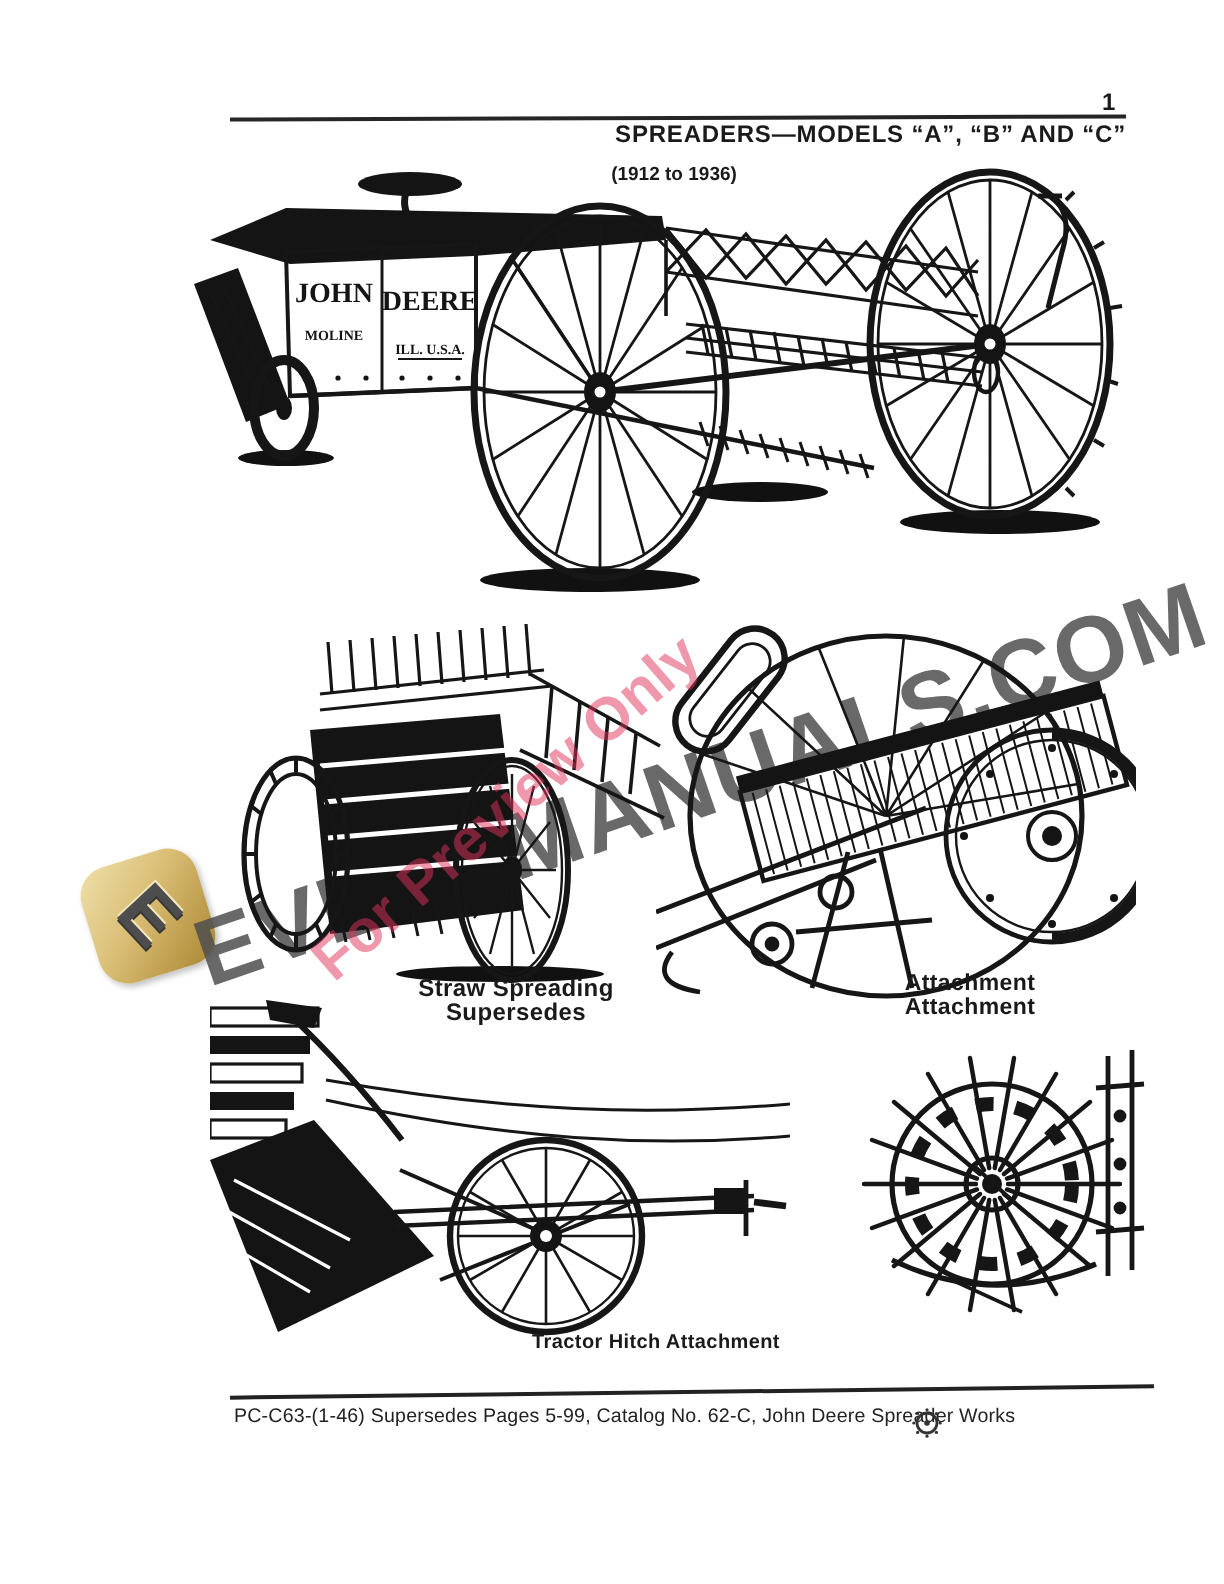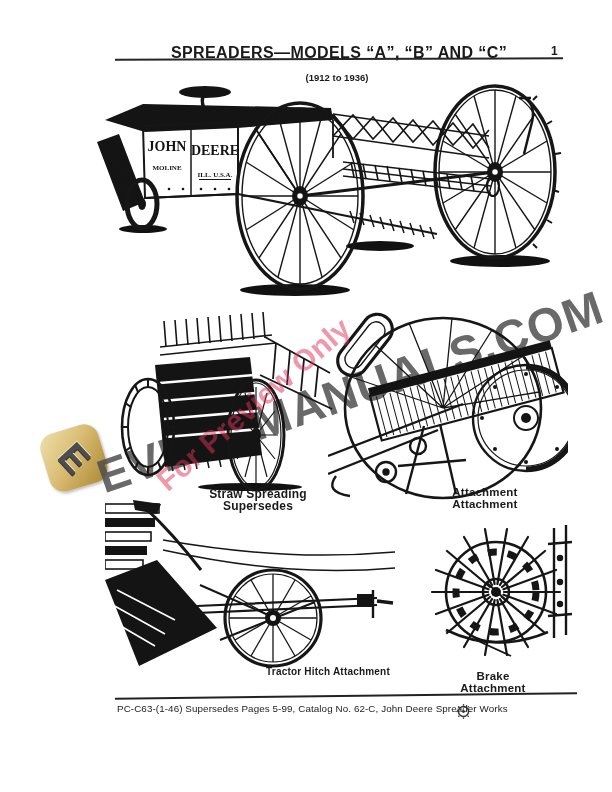--- a/index.html
+++ b/index.html
@@ -1,24 +1,24 @@
 <!DOCTYPE html>
 <html><head>
 <meta charset="utf-8">
 <style>
   html,body{margin:0;padding:0;background:#888;}
   #page{position:relative;width:612px;height:792px;background:#ffffff;overflow:hidden;
         font-family:"Liberation Sans",sans-serif;color:#1a1a1a;}
   .abs{position:absolute;}
   
-  .title{top:44px;left:115px;width:448px;text-align:center;font-size:16px;font-weight:bold;
+  .title{top:60px;left:115px;width:448px;text-align:right;font-size:12px;font-weight:bold;
          letter-spacing:.4px;white-space:nowrap;}
   .pagenum{top:44px;left:551px;font-size:12px;font-weight:bold;}
   .rule{top:58px;left:115px;width:448px;height:2px;background:#262626;transform:rotate(-.2deg);}
-  .subtitle{top:72px;left:277px;width:120px;text-align:center;font-size:9.5px;font-weight:bold;}
+  .subtitle{top:82px;left:277px;width:120px;text-align:center;font-size:9.5px;font-weight:bold;}
   
   .cap{font-weight:bold;text-align:center;font-size:12px;line-height:12px;letter-spacing:.2px;}
   .cap-straw{top:488px;left:196px;width:124px;}
   .cap-wide{top:486px;left:420px;width:130px;font-size:11.5px;}
   .cap-tractor{top:666px;left:258px;width:140px;font-size:10px;}
   .cap-brake{top:670px;left:443px;width:100px;font-size:11.5px;}
   
   .wm-site{top:452px;left:90px;font-size:47px;font-weight:bold;letter-spacing:1px;
            color:#4f4f4f;opacity:.85;transform:rotate(-19deg);transform-origin:left top;
            white-space:nowrap;z-index:1;}
@@ -274,21 +274,20 @@
     <path class="ln" stroke-width="2.6" d="M30,110 Q80,134 132,112"></path>
     <path class="ln" stroke-width="1.8" d="M60,120 L95,136"></path>
   </svg>
 
   <div class="abs txt cap cap-straw">
     <div>Straw Spreading</div>
     <div>Supersedes</div>
   </div>
   <div class="abs txt cap cap-wide">Attachment Attachment</div>
   <div class="abs txt cap cap-tractor">Tractor Hitch Attachment</div>
-  <div class="abs txt cap cap-brake">Brake Attachment</div>
 
   <div class="abs wm-stamp">For Preview Only</div>
 
   <div class="abs footrule txt"></div>
   <div class="abs txt footer">PC-C63-(1-46) Supersedes Pages 5-99, Catalog No. 62-C, John Deere Spreader Works</div>
   <svg class="abs bug txt" width="15" height="15" viewBox="0 0 15 15">
     <circle cx="7.5" cy="7.5" r="5" fill="none" stroke="#333" stroke-width="1.4"></circle>
     <circle cx="7.5" cy="7.5" r="1.4" fill="#333"></circle>
     <g fill="#333">
       <circle cx="7.5" cy="0.9" r="0.8"></circle>

